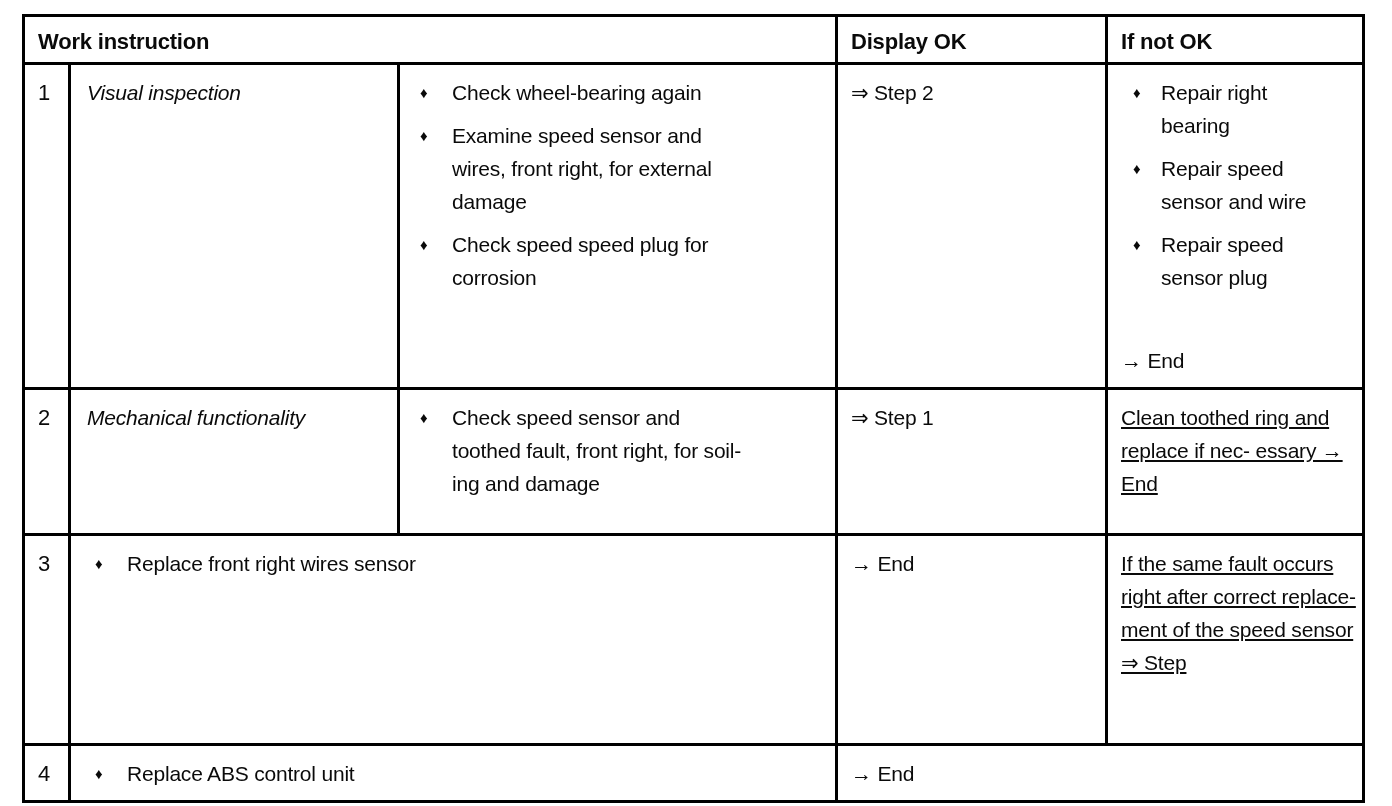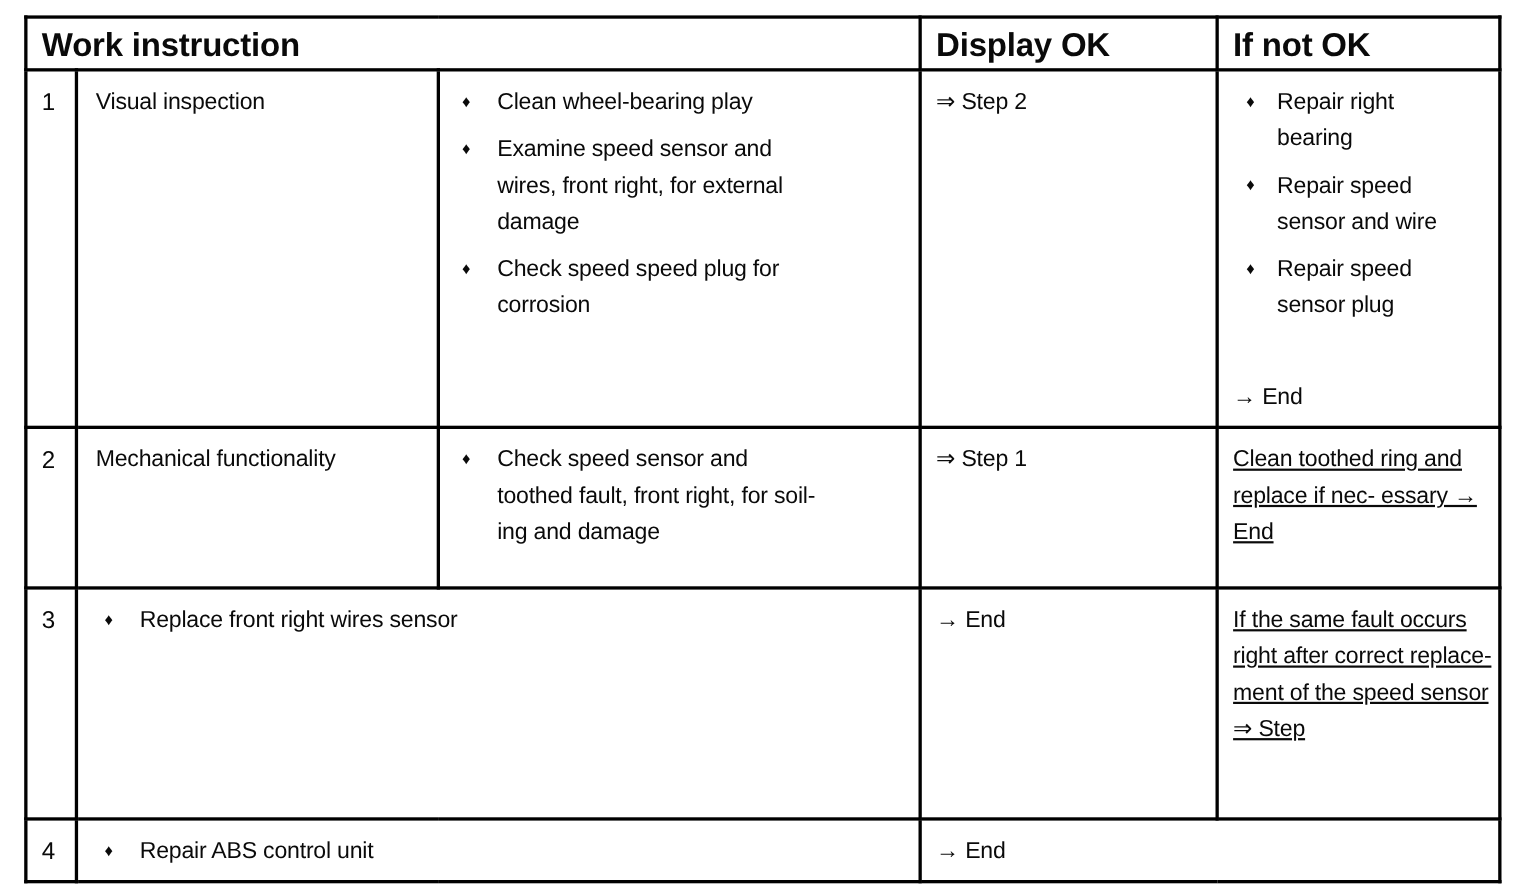--- a/index.html
+++ b/index.html
@@ -33,26 +33,26 @@
     padding: 0;
   }
   tr.r-head { height: 48px; }
   tr.r1 { height: 325px; }
   tr.r2 { height: 146px; }
   tr.r3 { height: 210px; }
   tr.r4 { height: 52px; }
 
   td.th {
     font-weight: bold;
-    font-size: 30px;
+    font-size: 22px;
     padding: 8px 6px 0 13px;
     letter-spacing: -0.2px;
   }
   td.num   { padding: 11px 4px 0 13px; font-size: 22px; }
-  td.label { padding: 11px 10px 0 16px; white-space: pre-line; }
+  td.label { padding: 11px 10px 0 16px; white-space: pre-line; font-style: italic; }
   td.detail{ padding: 11px 8px 0 18px; }
   td.ok    { padding: 11px 8px 0 13px; }
   td.notok { padding: 11px 6px 0 13px; white-space: normal; }
   td.merged-work { padding: 11px 8px 0 22px; }
 
   .bul { display: flex; align-items: flex-start; margin-bottom: 10px; }
   .bul .di {
     flex: 0 0 34px;
     font-size: 15px;
     line-height: 33px;
@@ -83,21 +83,21 @@
     <td class="th">Display OK</td>
     <td class="th">If not OK</td>
   </tr>
 
   <tr class="r1">
     <td class="num">1</td>
     <td class="label">Visual inspection</td>
     <td class="detail">
       <div class="bul">
         <span class="di">♦</span>
-        <span class="bt">Clean wheel-bearing play</span>
+        <span class="bt">Check wheel-bearing again</span>
       </div>
       <div class="bul">
         <span class="di">♦</span>
         <span class="bt">Examine speed sensor and
 wires, front right, for external
 damage</span>
       </div>
       <div class="bul">
         <span class="di">♦</span>
         <span class="bt">Check speed speed plug for
@@ -158,19 +158,19 @@
 ment of the speed
 sensor
 ⇒ Step</td>
   </tr>
 
   <tr class="r4">
     <td class="num">4</td>
     <td class="merged-work" colspan="2">
       <div class="bul">
         <span class="di">♦</span>
-        <span class="bt">Repair ABS control unit</span>
+        <span class="bt">Replace ABS control unit</span>
       </div>
     </td>
     <td class="ok" colspan="2">→ End</td>
   </tr>
 </tbody>
   </table>
 
 </body></html>

